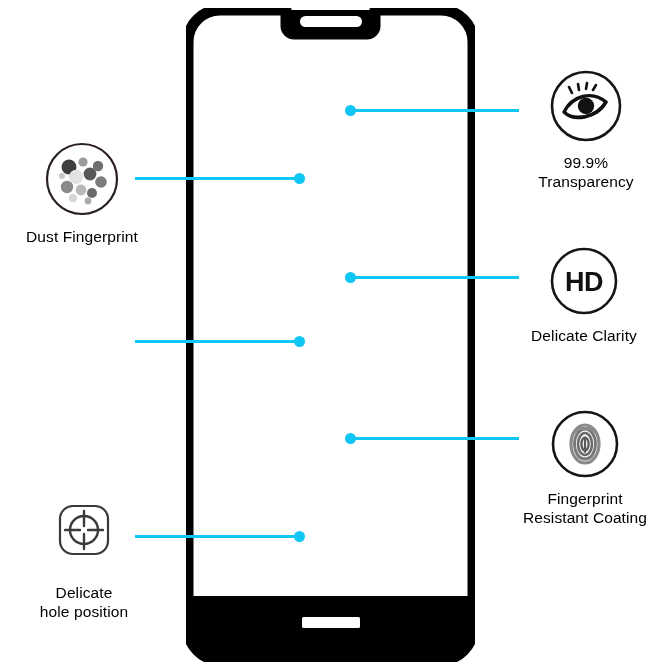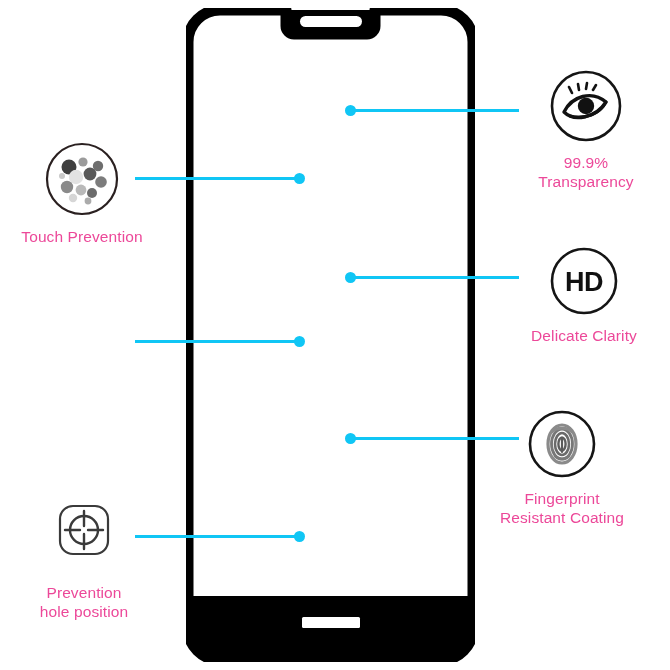--- a/index.html
+++ b/index.html
@@ -62,31 +62,31 @@
   .feature .icon-holder {
     display: flex;
     align-items: center;
     justify-content: center;
   }
   .feature .caption {
     margin-top: 9px;
     text-align: center;
     font-size: 15.5px;
     line-height: 19px;
-    color: #ec4899;
+    color: #000000;
     letter-spacing: 0.1px;
     white-space: pre-line;
   }
 
   .feat-dust        { left: 8px;   top: 140px;  width: 148px; }
   .feat-touch       { left: 12px;  top: 310px;  width: 148px; }
   .feat-precision   { left: 8px;   top: 500px;  width: 152px; }
   .feat-transparency{ left: 510px; top: 68px;   width: 152px; }
   .feat-clarity     { left: 508px; top: 245px;  width: 152px; }
-  .feat-fingerprint { left: 480px; top: 408px;  width: 164px; }
+  .feat-fingerprint { left: 503px; top: 408px;  width: 164px; }
 
   .hd-text {
     font-size: 27px;
     font-weight: bold;
     letter-spacing: -0.5px;
     fill: #111111;
     font-family: "Liberation Sans", sans-serif;
   }
 </style>
 </head>
@@ -173,36 +173,36 @@
         <circle cx="33" cy="37" r="7.2" fill="#e2e2e2"></circle>
         <circle cx="58" cy="42" r="5.8" fill="#7c7c7c"></circle>
         <circle cx="24" cy="47" r="6.2" fill="#8a8a8a"></circle>
         <circle cx="38" cy="50" r="5.4" fill="#b9b9b9"></circle>
         <circle cx="49" cy="53" r="5.0" fill="#6b6b6b"></circle>
         <circle cx="30" cy="58" r="4.2" fill="#d6d6d6"></circle>
         <circle cx="45" cy="61" r="3.4" fill="#ababab"></circle>
         <circle cx="19" cy="36" r="3.0" fill="#c9c9c9"></circle>
       </svg>
     </div>
-    <div class="caption">Touch Prevention</div>
+    <div class="caption">Dust Fingerprint</div>
   </div>
 
 
   <div class="feature feat-precision">
     <div class="icon-holder">
       <svg width="76" height="74" viewBox="0 0 76 74" xmlns="http://www.w3.org/2000/svg">
         <rect x="14" y="6" width="48" height="48" rx="13" fill="none" stroke="#3a3a3a" stroke-width="2.2"></rect>
         <circle cx="38" cy="30" r="14" fill="none" stroke="#3a3a3a" stroke-width="2.4"></circle>
         <path d="M38,11 V26" stroke="#3a3a3a" stroke-width="2.4" stroke-linecap="round"></path>
         <path d="M38,34 V49" stroke="#3a3a3a" stroke-width="2.4" stroke-linecap="round"></path>
         <path d="M19,30 H34" stroke="#3a3a3a" stroke-width="2.4" stroke-linecap="round"></path>
         <path d="M42,30 H57" stroke="#3a3a3a" stroke-width="2.4" stroke-linecap="round"></path>
       </svg>
     </div>
-    <div class="caption">Prevention
+    <div class="caption">Delicate
 hole position</div>
   </div>
 
   <div class="feature feat-transparency">
     <div class="icon-holder">
       <svg width="76" height="76" viewBox="0 0 76 76" xmlns="http://www.w3.org/2000/svg">
         <circle cx="38" cy="38" r="34" fill="none" stroke="#151515" stroke-width="2.6"></circle>
 
         <path d="M16,44 C24,28 44,22 58,34 C48,50 26,54 16,44 Z" fill="none" stroke="#111111" stroke-width="3.4" stroke-linecap="round" stroke-linejoin="round"></path>
         <path d="M58,34 C52,46 36,52 22,48" fill="none" stroke="#111111" stroke-width="3.0" stroke-linecap="round"></path>

